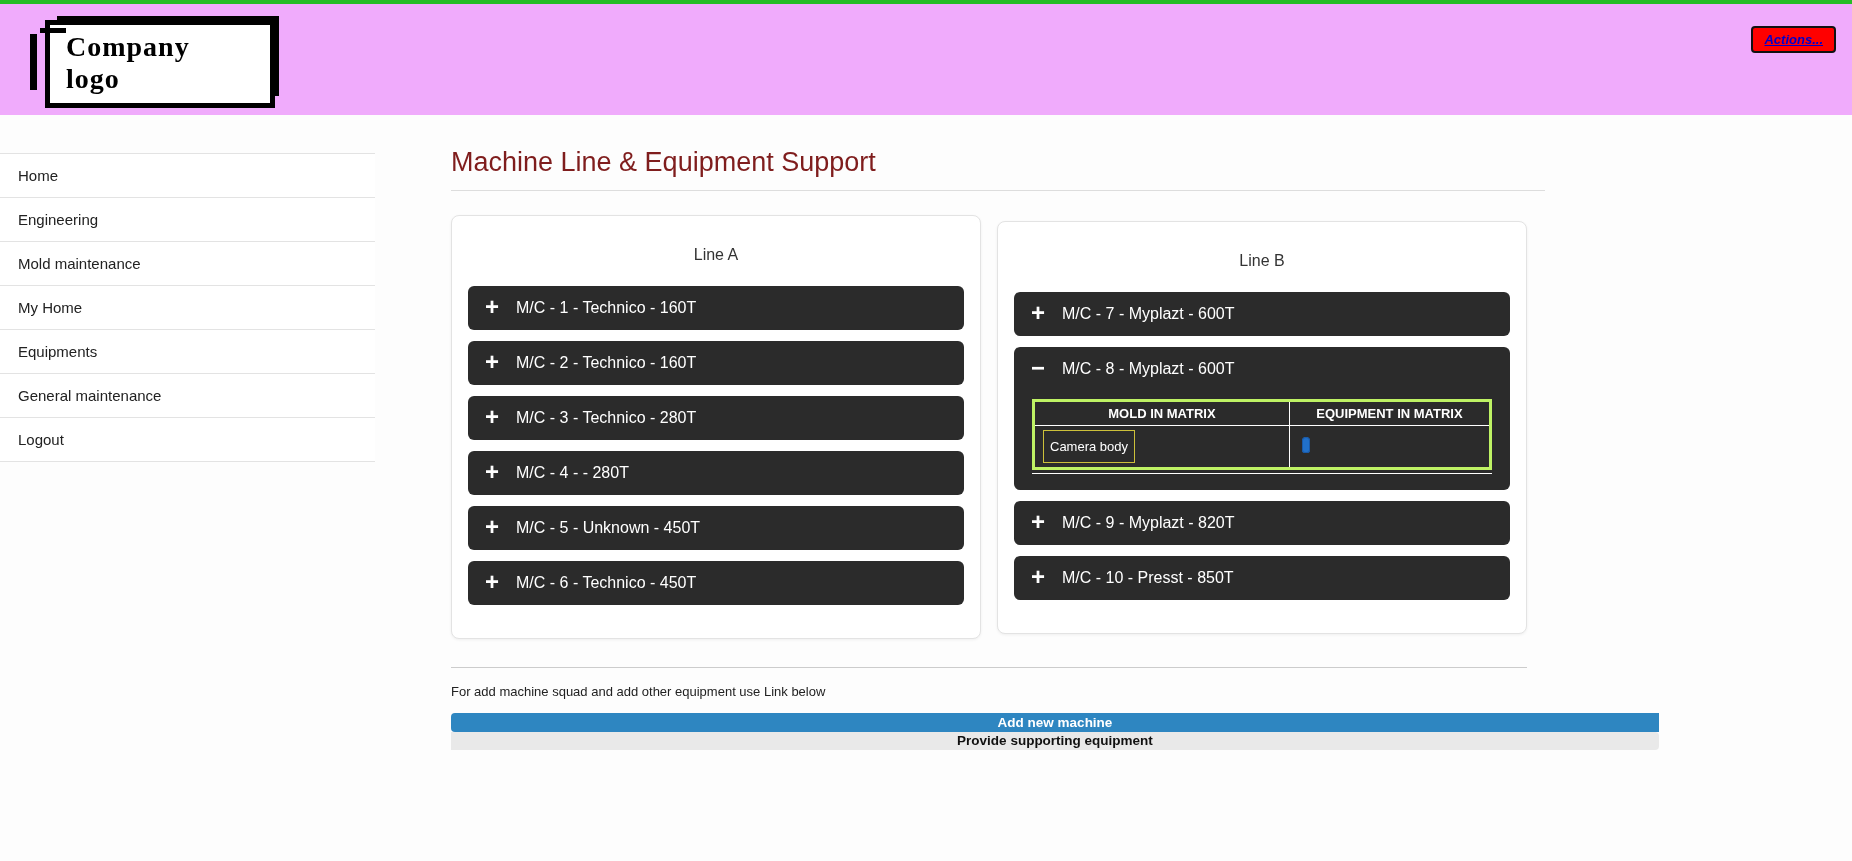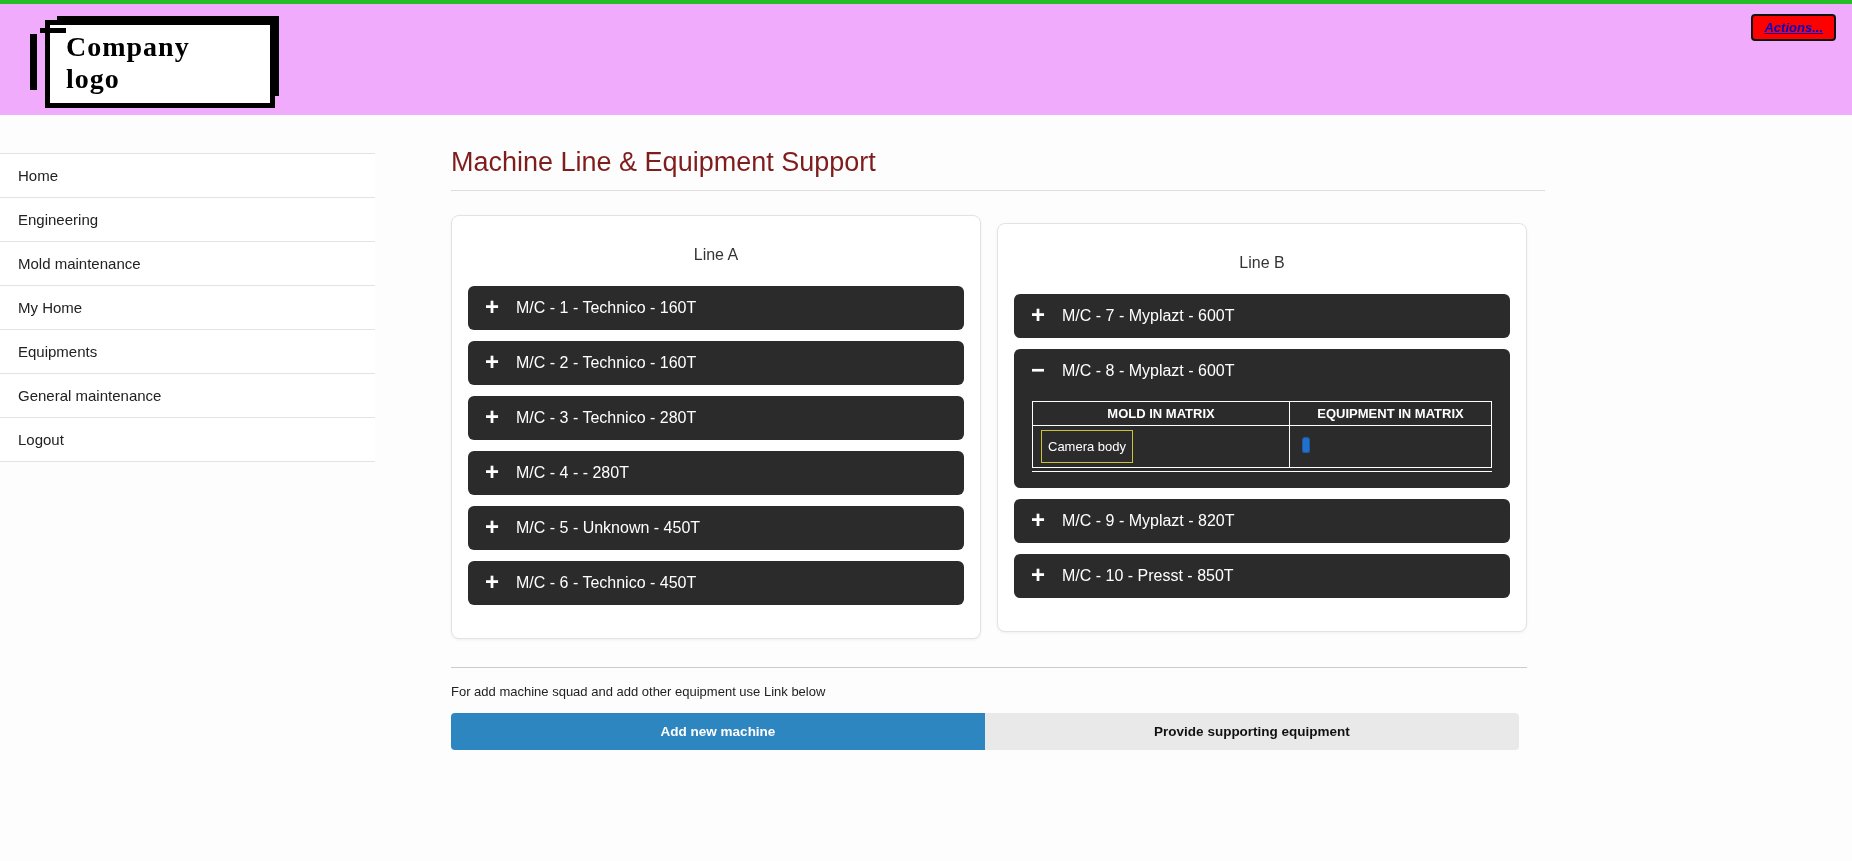--- a/index.html
+++ b/index.html
@@ -45,21 +45,21 @@
   .logo-text {
     font-family: "Liberation Serif", serif;
     font-weight: bold;
     font-size: 28px;
     line-height: 1.15;
     letter-spacing: 1px;
     color: #000;
   }
   .actions-btn {
     position: absolute;
-    top: 10px; right: 16px;
+    top: 22px; right: 16px;
     background: #ff0000;
     border: 2px solid #111;
     border-radius: 4px;
     padding: 4px 11px;
     font-family: "Liberation Sans", sans-serif;
     font-size: 13px;
     font-weight: bold;
     font-style: italic;
     color: #0000cc;
     text-decoration: underline;
@@ -147,21 +147,21 @@
     width: calc(100% - 36px);
     margin: 8px auto 0;
     border-bottom: 1px solid #fff;
     padding-bottom: 3px;
   }
   table.matrix {
     width: 100%;
     border-collapse: collapse;
     color: #fff;
     font-size: 13px;
-    border: 1px solid #bef264;
+    border: 3px solid #bef264;
   }
   table.matrix th {
     border: 1px solid #fff;
     padding: 4px 6px;
     font-weight: bold;
     text-align: center;
     white-space: nowrap;
   }
   table.matrix td {
     border: 1px solid #fff;
@@ -194,22 +194,23 @@
     margin: 28px 0 0;
     width: 1076px;
   }
   .footer-note {
     font-size: 13px;
     color: #222;
     margin: 16px 0 14px;
   }
   .bottom-buttons {
     display: flex;
-    width: 1068px;
+    width: 1208px;
     height: 37px;
+    flex-direction: column;
   }
   .bottom-buttons button {
     flex: 1;
     border: none;
     font-family: "Liberation Sans", sans-serif;
     font-size: 13.5px;
     font-weight: bold;
     cursor: pointer;
   }
   .btn-add {

